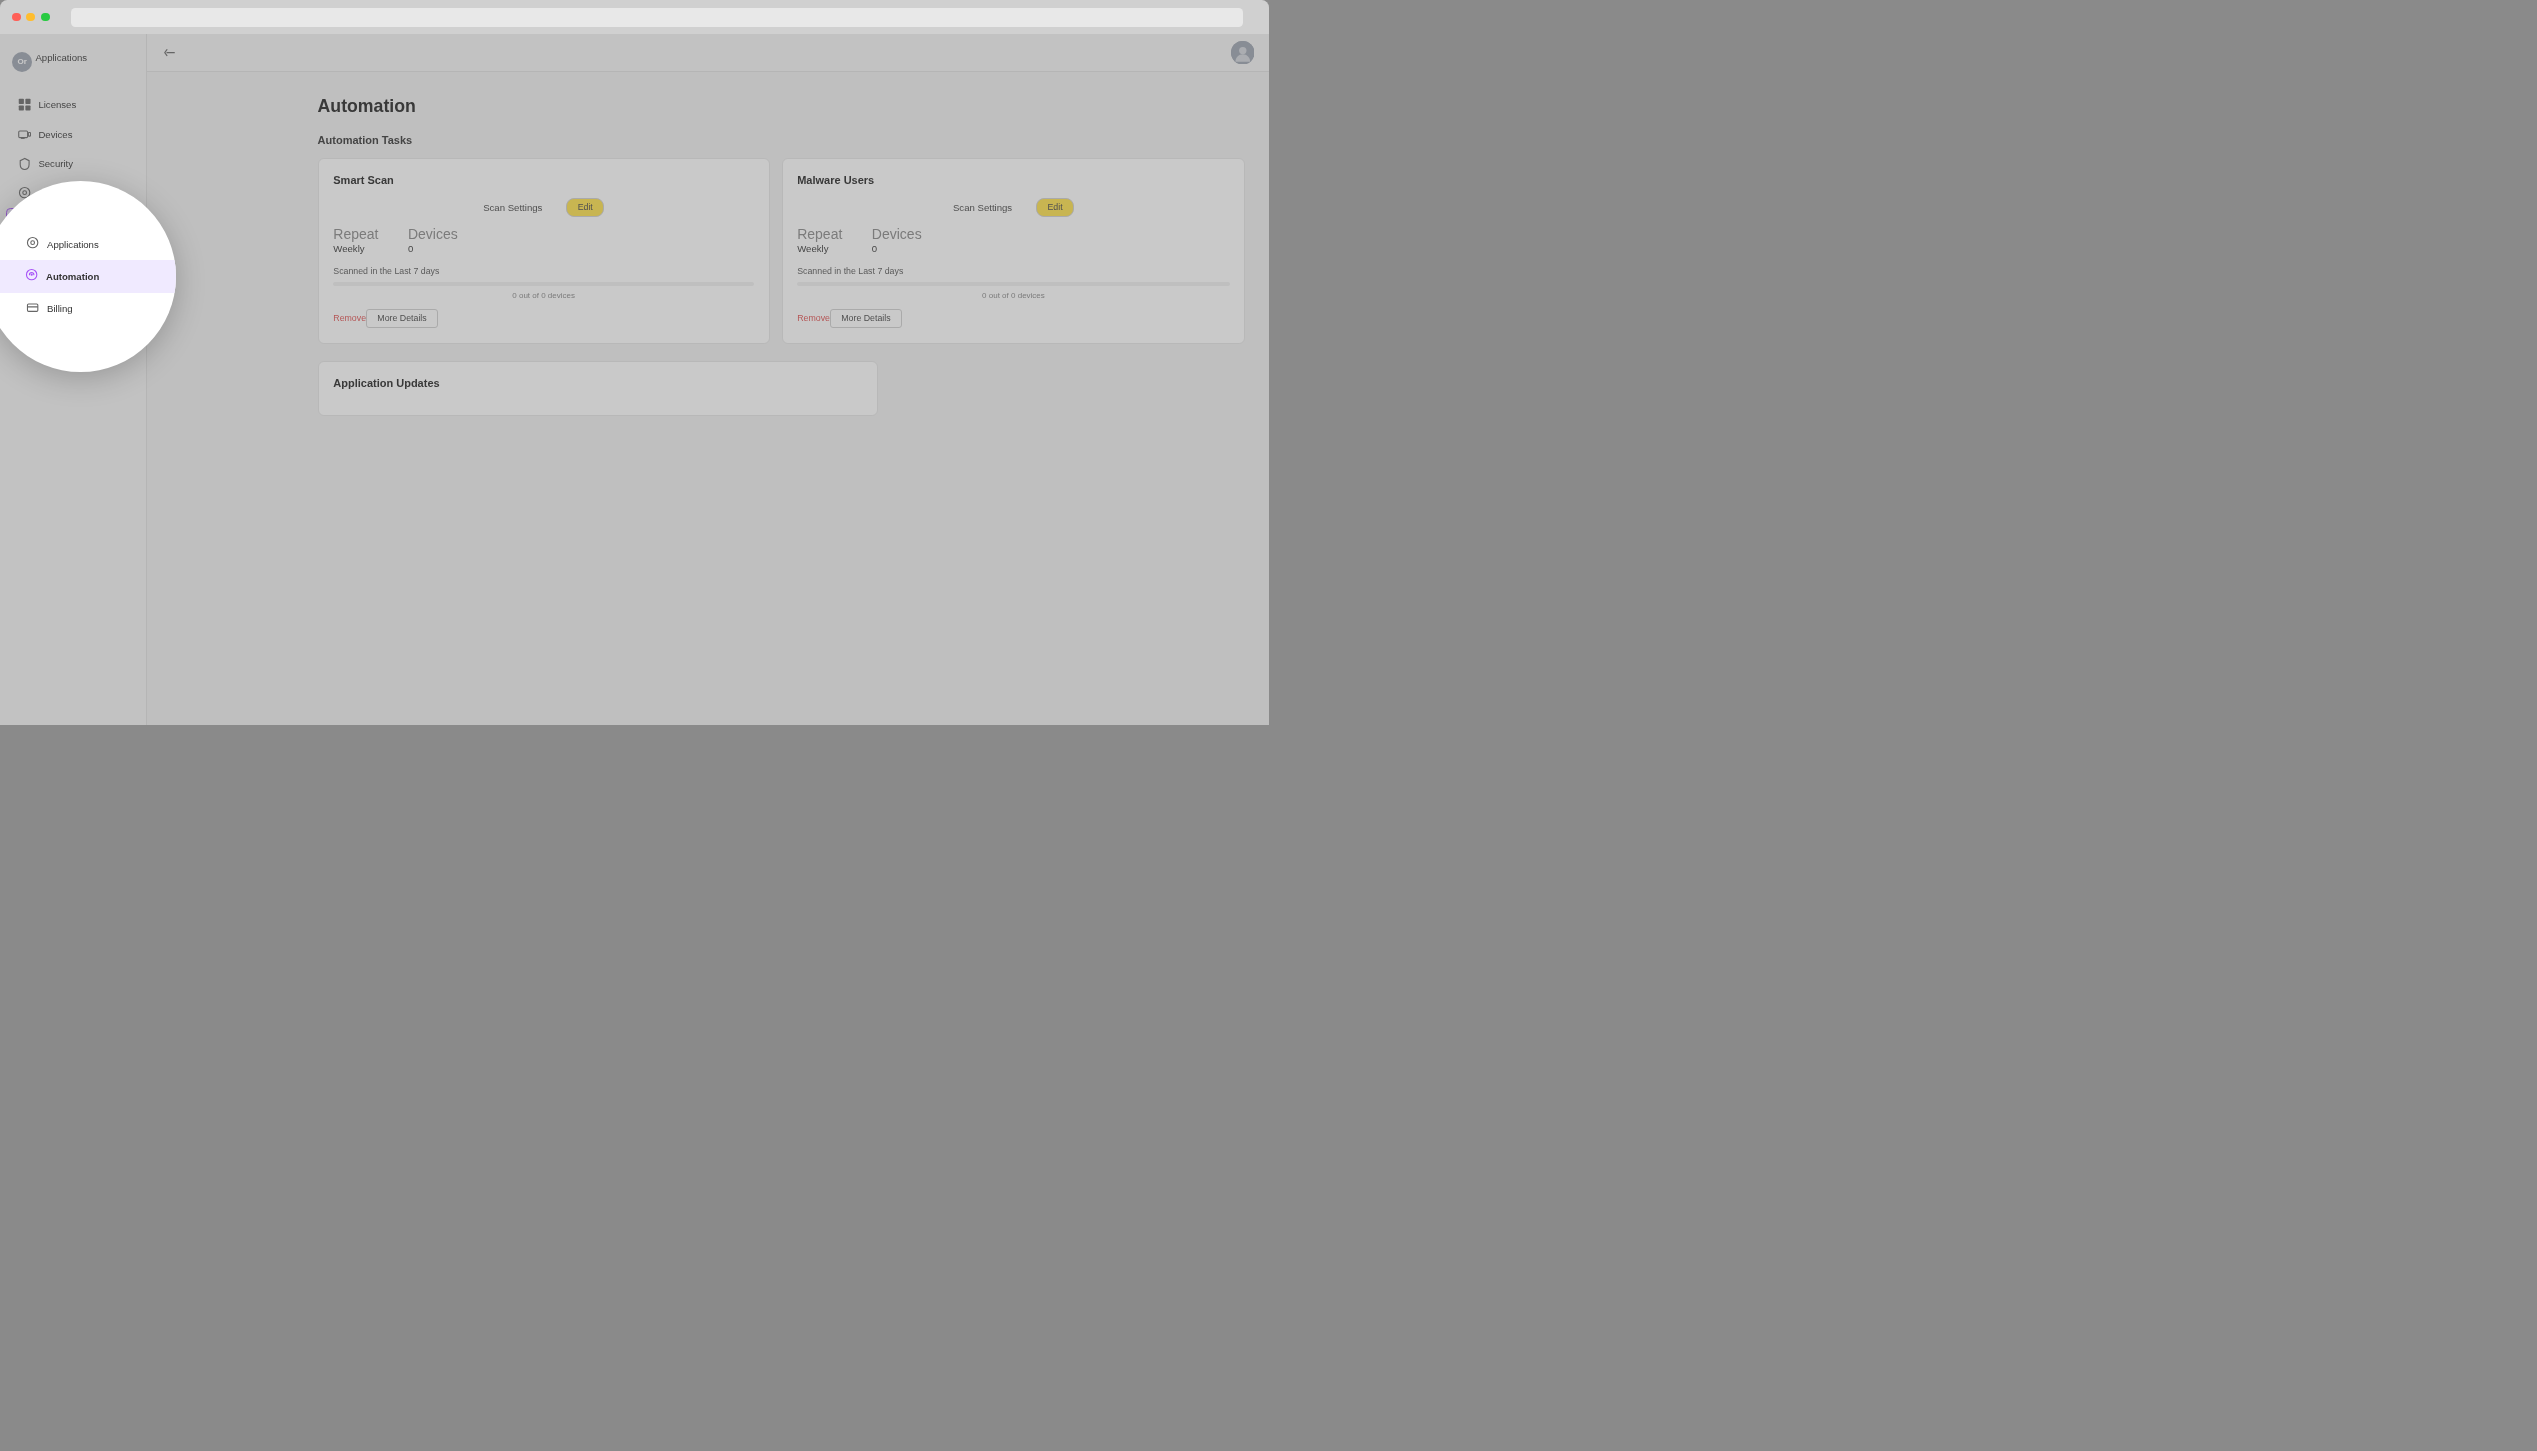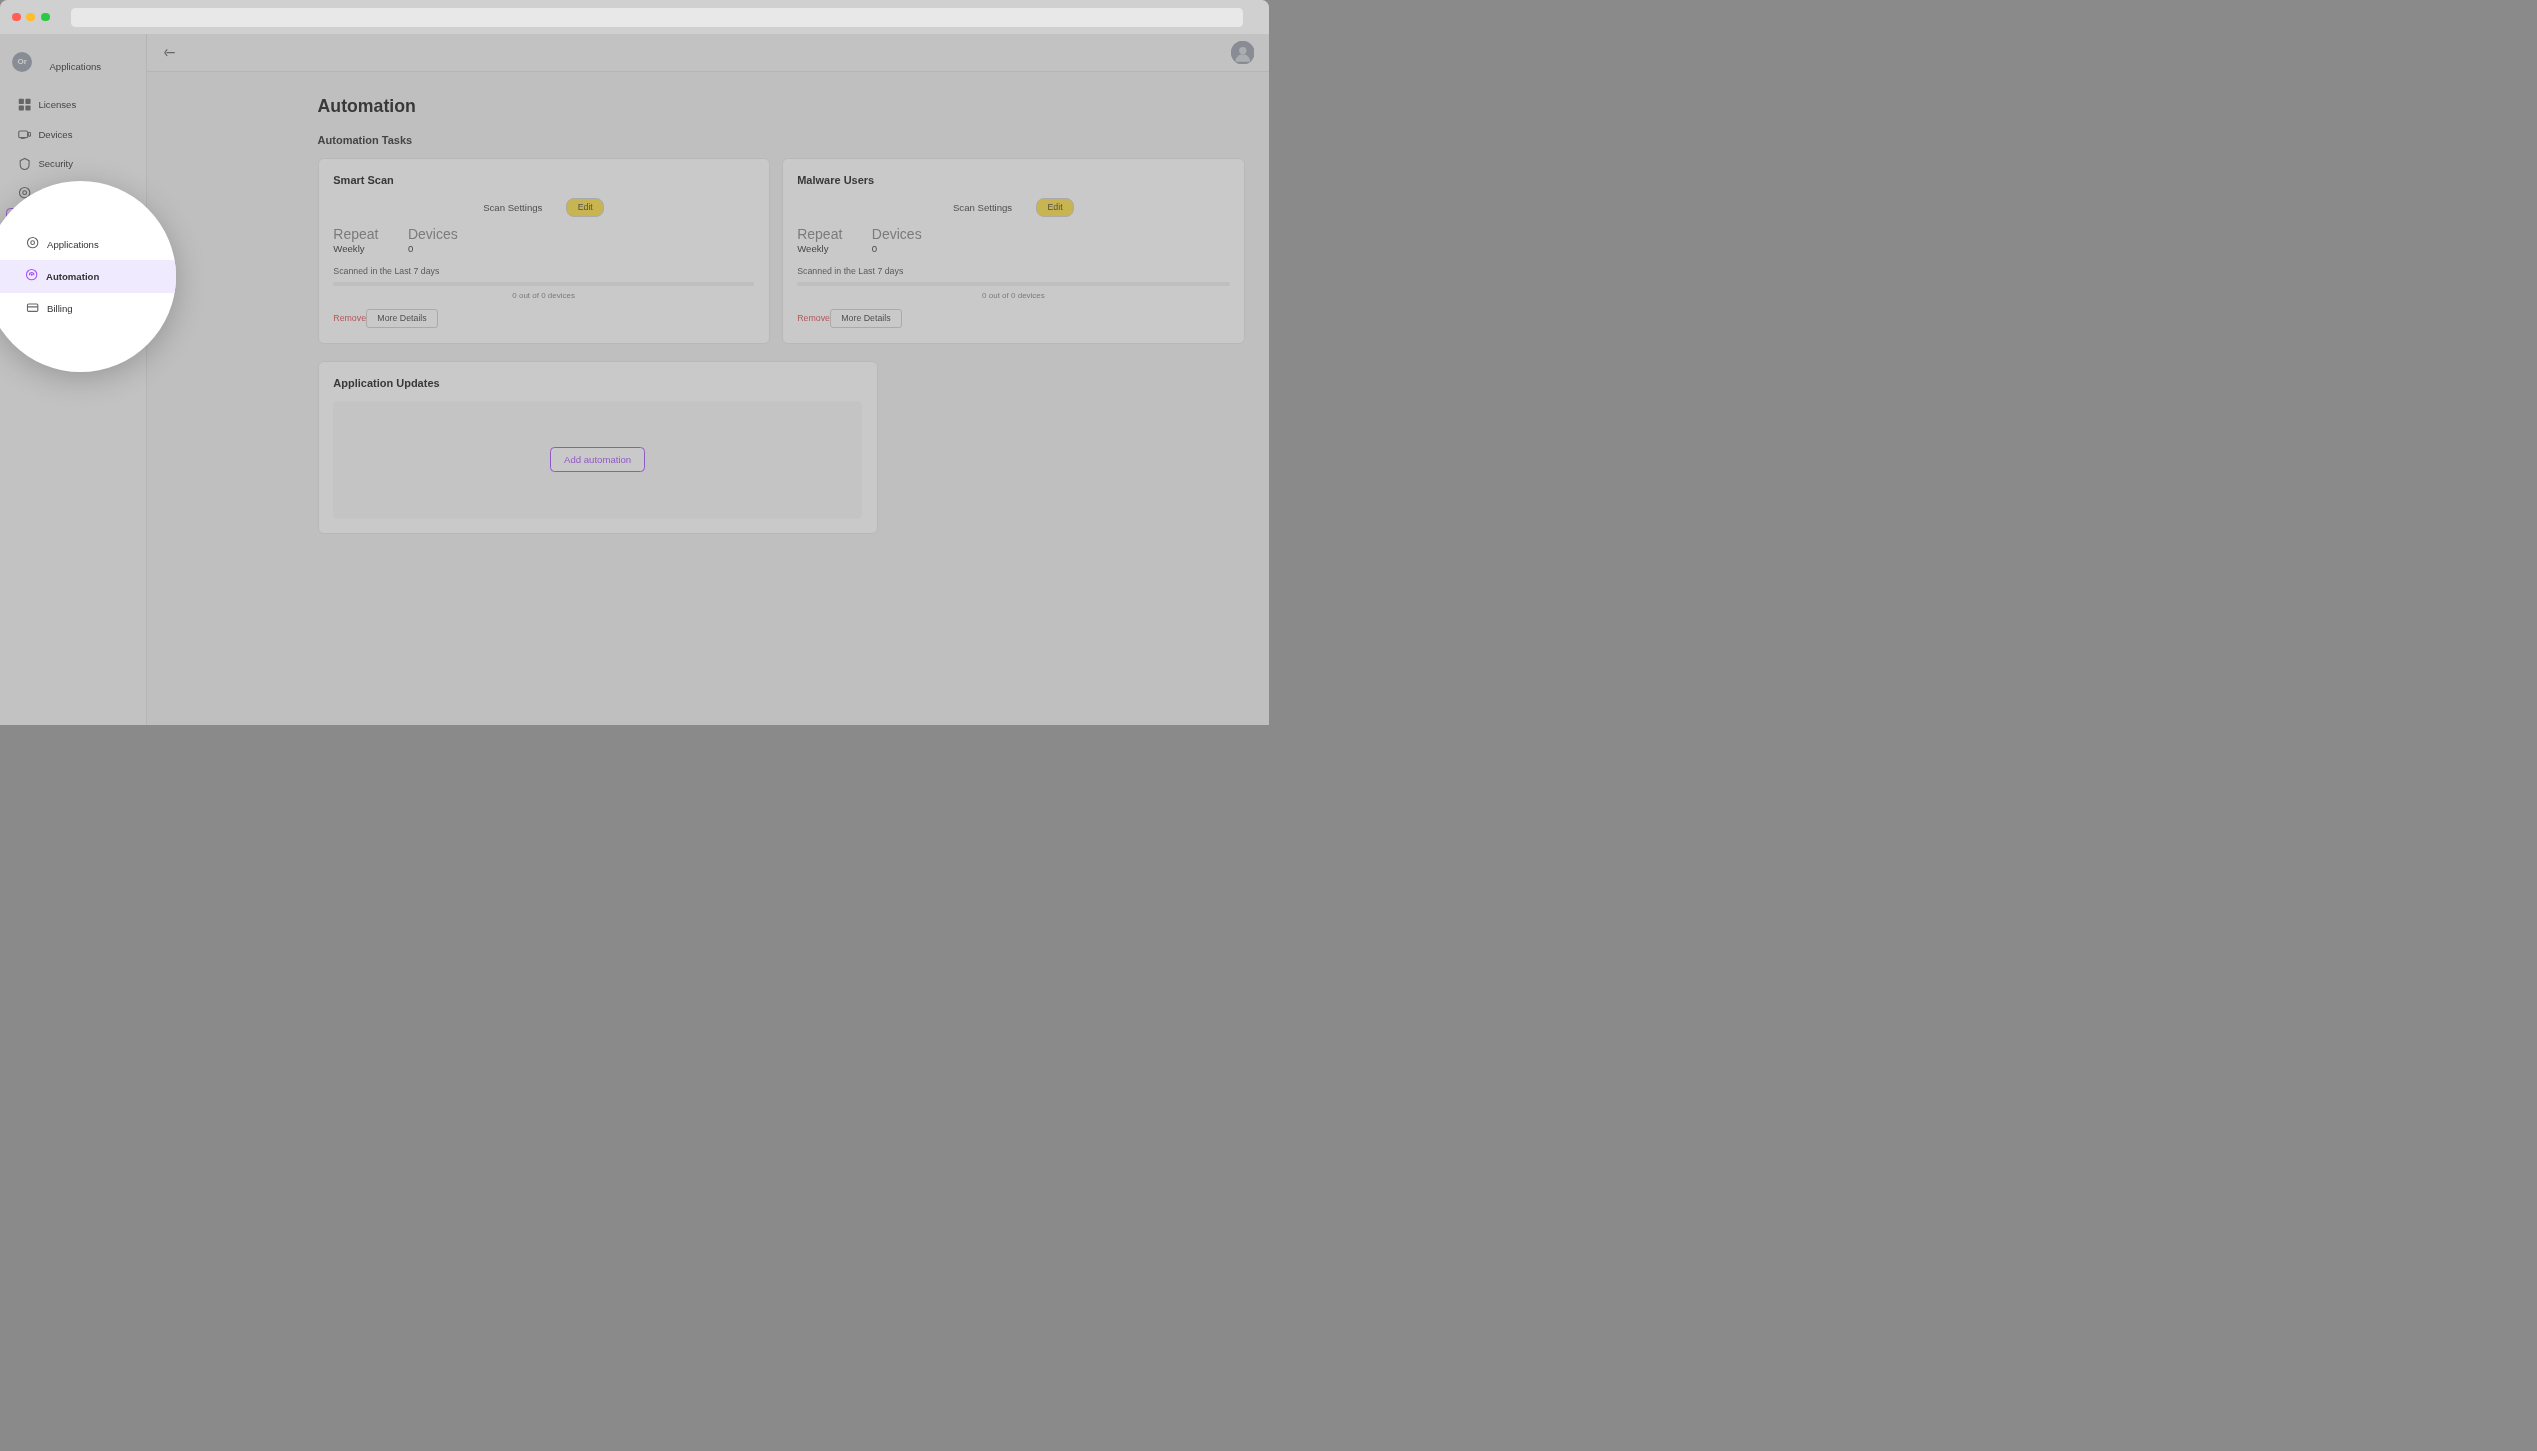--- a/index.html
+++ b/index.html
@@ -52,24 +52,24 @@
       display: flex;
       flex-direction: column;
       padding: 11.8px 0;
       border-right: 0.7px solid #e0e0e0;
       position: relative;
       z-index: 1;
     }
 
     .org-header {
       display: flex;
-      align-items: flex-end;
+      align-items: flex-start;
       padding: 5.9px 11.8px;
       margin-bottom: 11.8px;
-      gap: 17px;
+      gap: 3px;
     }
     .org-avatar {
       width: 20.6px; height: 20.6px;
       border-radius: 50%;
       background: #9ca3af;
       display: flex; align-items: center; justify-content: center;
       font-size: 8px; color: white; font-weight: 600;
     }
     .org-name {
       font-size: 9.6px;
@@ -502,23 +502,20 @@
         </div>
         <div class="task-footer">
           <span class="remove-link">Remove</span>
           <button class="more-details-btn">More Details</button>
         </div>
       </div>
     </div>
 
     <div class="app-updates-card">
       <div class="app-updates-title">Application Updates</div>
-      <div class="app-updates-body">
-        <button class="add-automation-btn">Add automation</button>
-      </div>
     </div>
   </div>
 
   <div class="page-overlay"></div>
 
   <div style="
     position: absolute;
     left: -14.7px;
     top: 147px;
     width: 191px;

